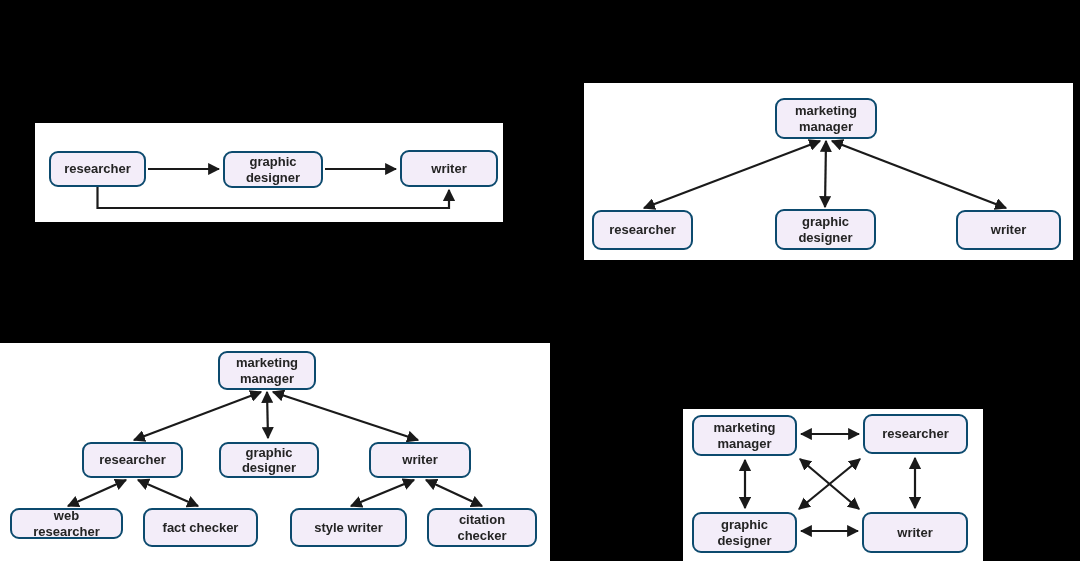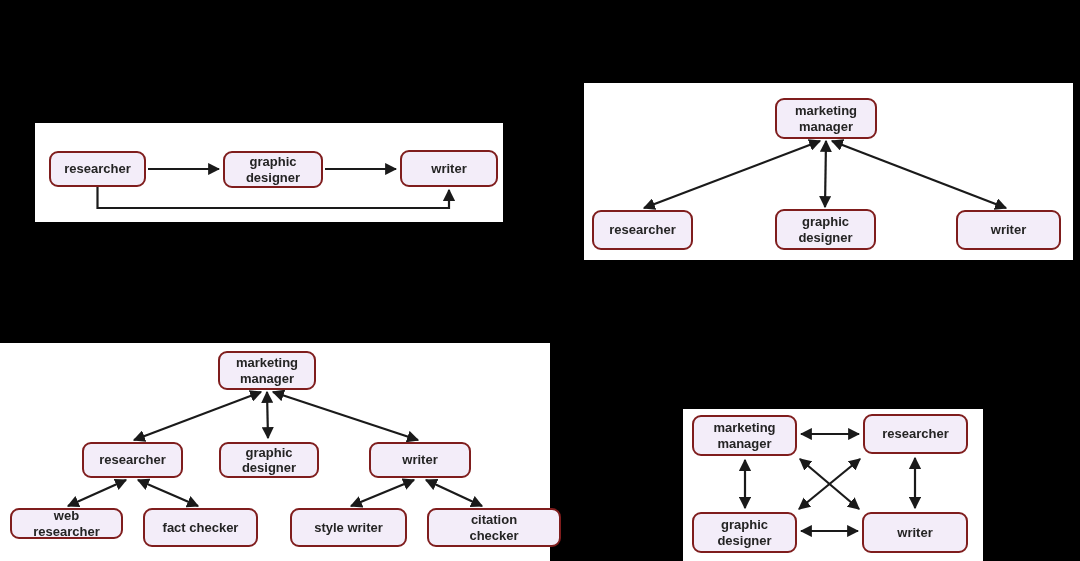--- a/index.html
+++ b/index.html
@@ -2,21 +2,21 @@
 <html><head>
 <meta charset="utf-8">
 <style>
   html,body{margin:0;padding:0;background:#000;}
   .canvas{position:relative;width:1080px;height:561px;background:#000;overflow:hidden;
           font-family:"Liberation Sans",sans-serif;}
   .panel{position:absolute;background:#fff;}
   .arrows{position:absolute;left:0;top:0;width:100%;height:100%;display:block;}
   .node{
     position:absolute;box-sizing:border-box;
-    background:#f3edf9;border:2px solid #7f1d1d;border-radius:9px;
+    background:#f3edf9;border:2px solid #0c4a6e;border-radius:9px;
     display:flex;align-items:center;justify-content:center;text-align:center;
     color:#242424;font-size:13px;font-weight:600;line-height:1.18;
     white-space:pre-line;padding:1px 4px;
   }
   .arrows line,.arrows path{stroke:#1a1a1a;stroke-width:2.2;fill:none;}
   .arrows marker path{fill:#1a1a1a;stroke:none;}
 </style>
 </head>
 <body>
 
@@ -76,21 +76,21 @@
     <div class="node" style="left:218px;top:8px;width:98px;height:39px;">marketing
 manager</div>
     <div class="node" style="left:82px;top:99px;width:101px;height:36px;">researcher</div>
     <div class="node" style="left:219px;top:99px;width:100px;height:36px;">graphic
 designer</div>
     <div class="node" style="left:369px;top:99px;width:102px;height:36px;">writer</div>
     <div class="node" style="left:10px;top:165px;width:113px;height:31px;">web
 researcher</div>
     <div class="node" style="left:143px;top:165px;width:115px;height:39px;">fact checker</div>
     <div class="node" style="left:290px;top:165px;width:117px;height:39px;">style writer</div>
-    <div class="node" style="left:427px;top:165px;width:134px;height:39px;">citation
+    <div class="node" style="left:427px;top:165px;width:110px;height:39px;">citation
 checker</div>
   </section>
 
   <section class="panel" style="left:683px;top:409px;width:300px;height:152px;">
     <svg class="arrows" viewBox="0 0 300 152">
       <defs>
         <marker id="ahD" viewBox="0 0 10 10" refX="9" refY="5" markerWidth="5.5" markerHeight="5.5" orient="auto-start-reverse">
             <path d="M0 0 L10 5 L0 10 z"></path>
           </marker>
       </defs>

